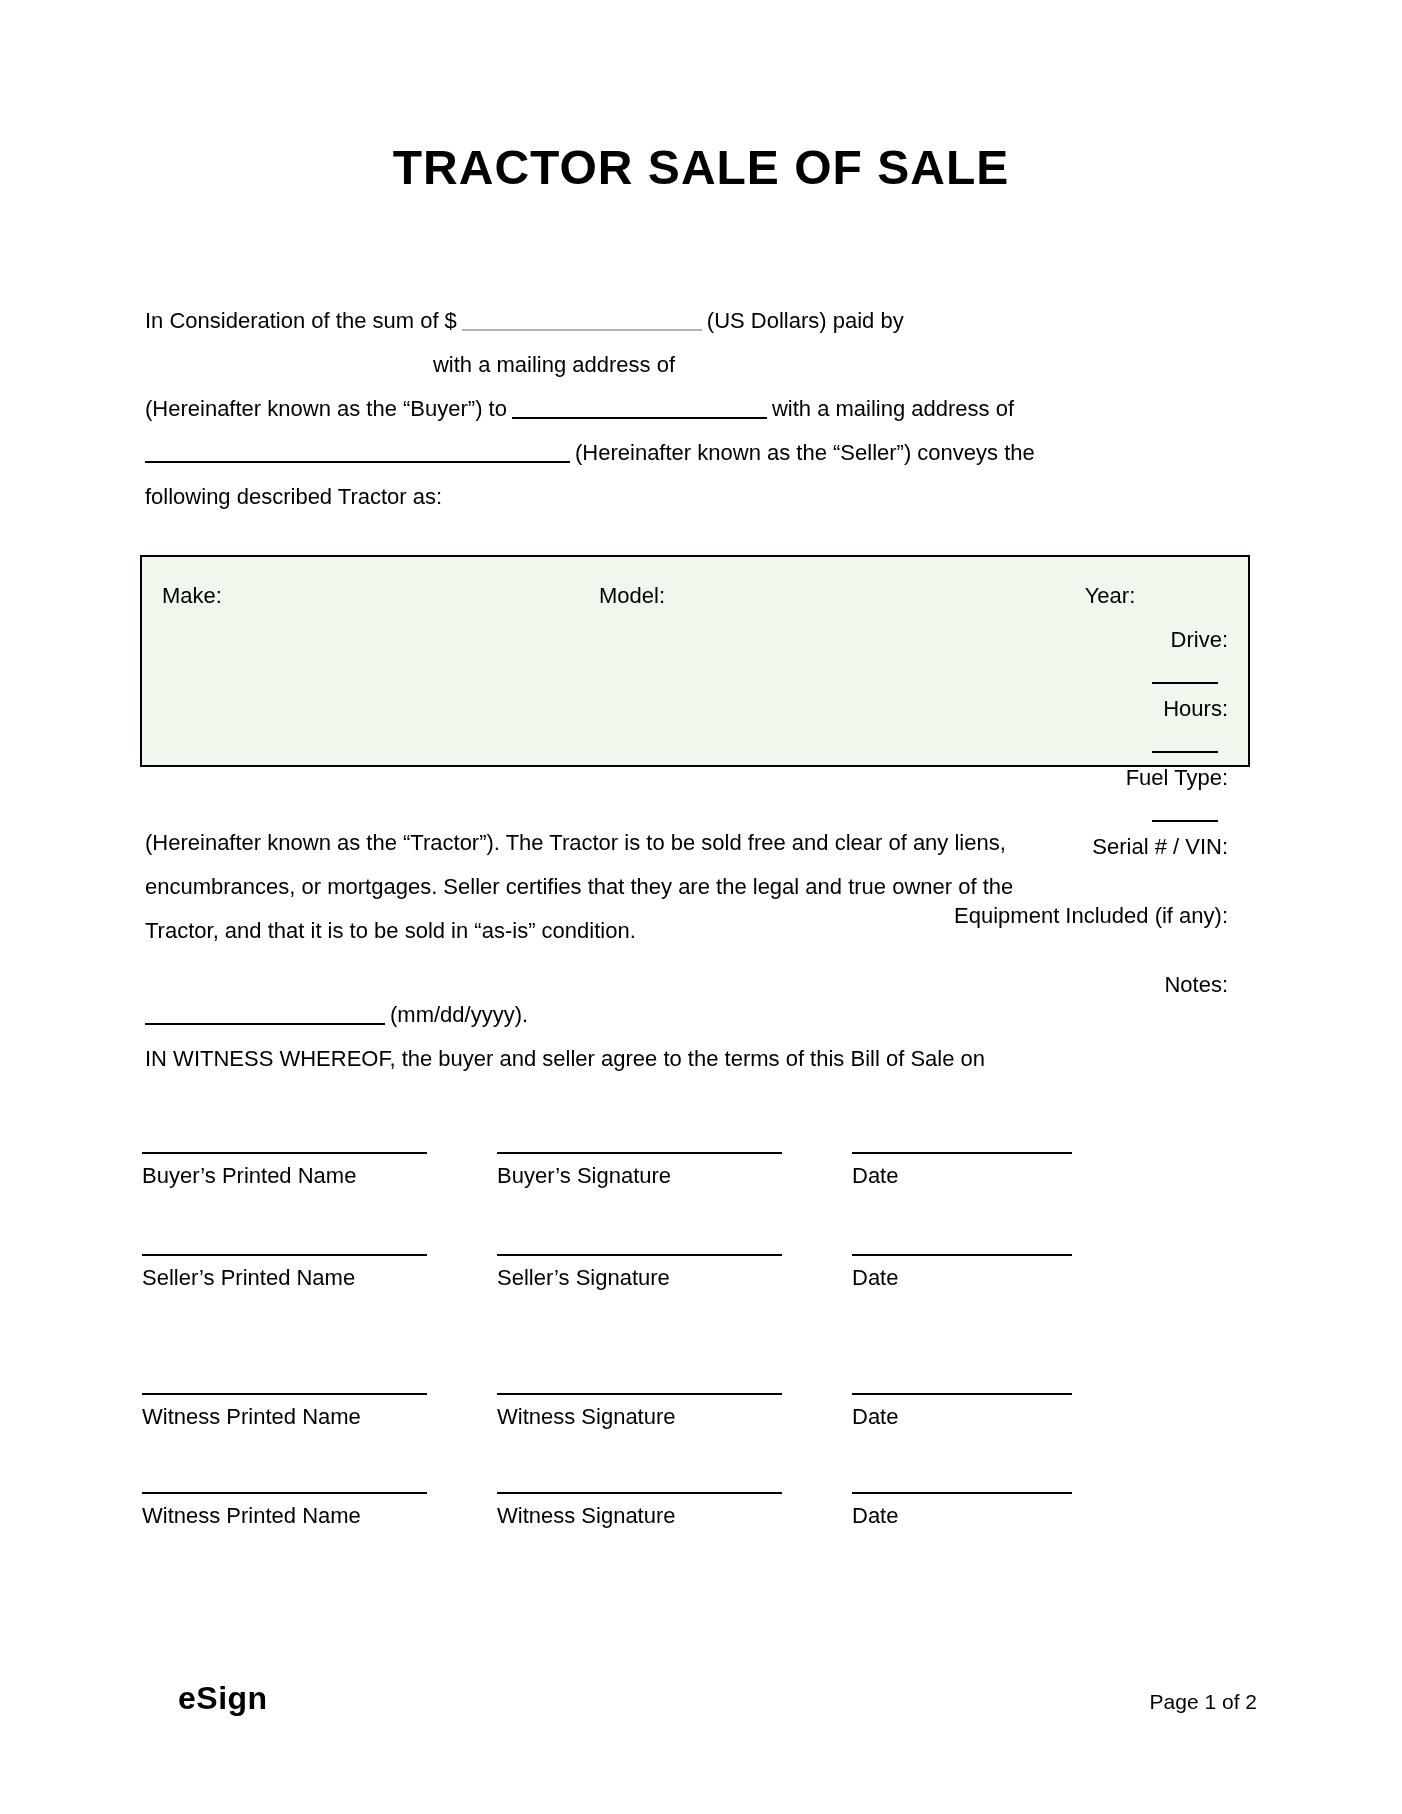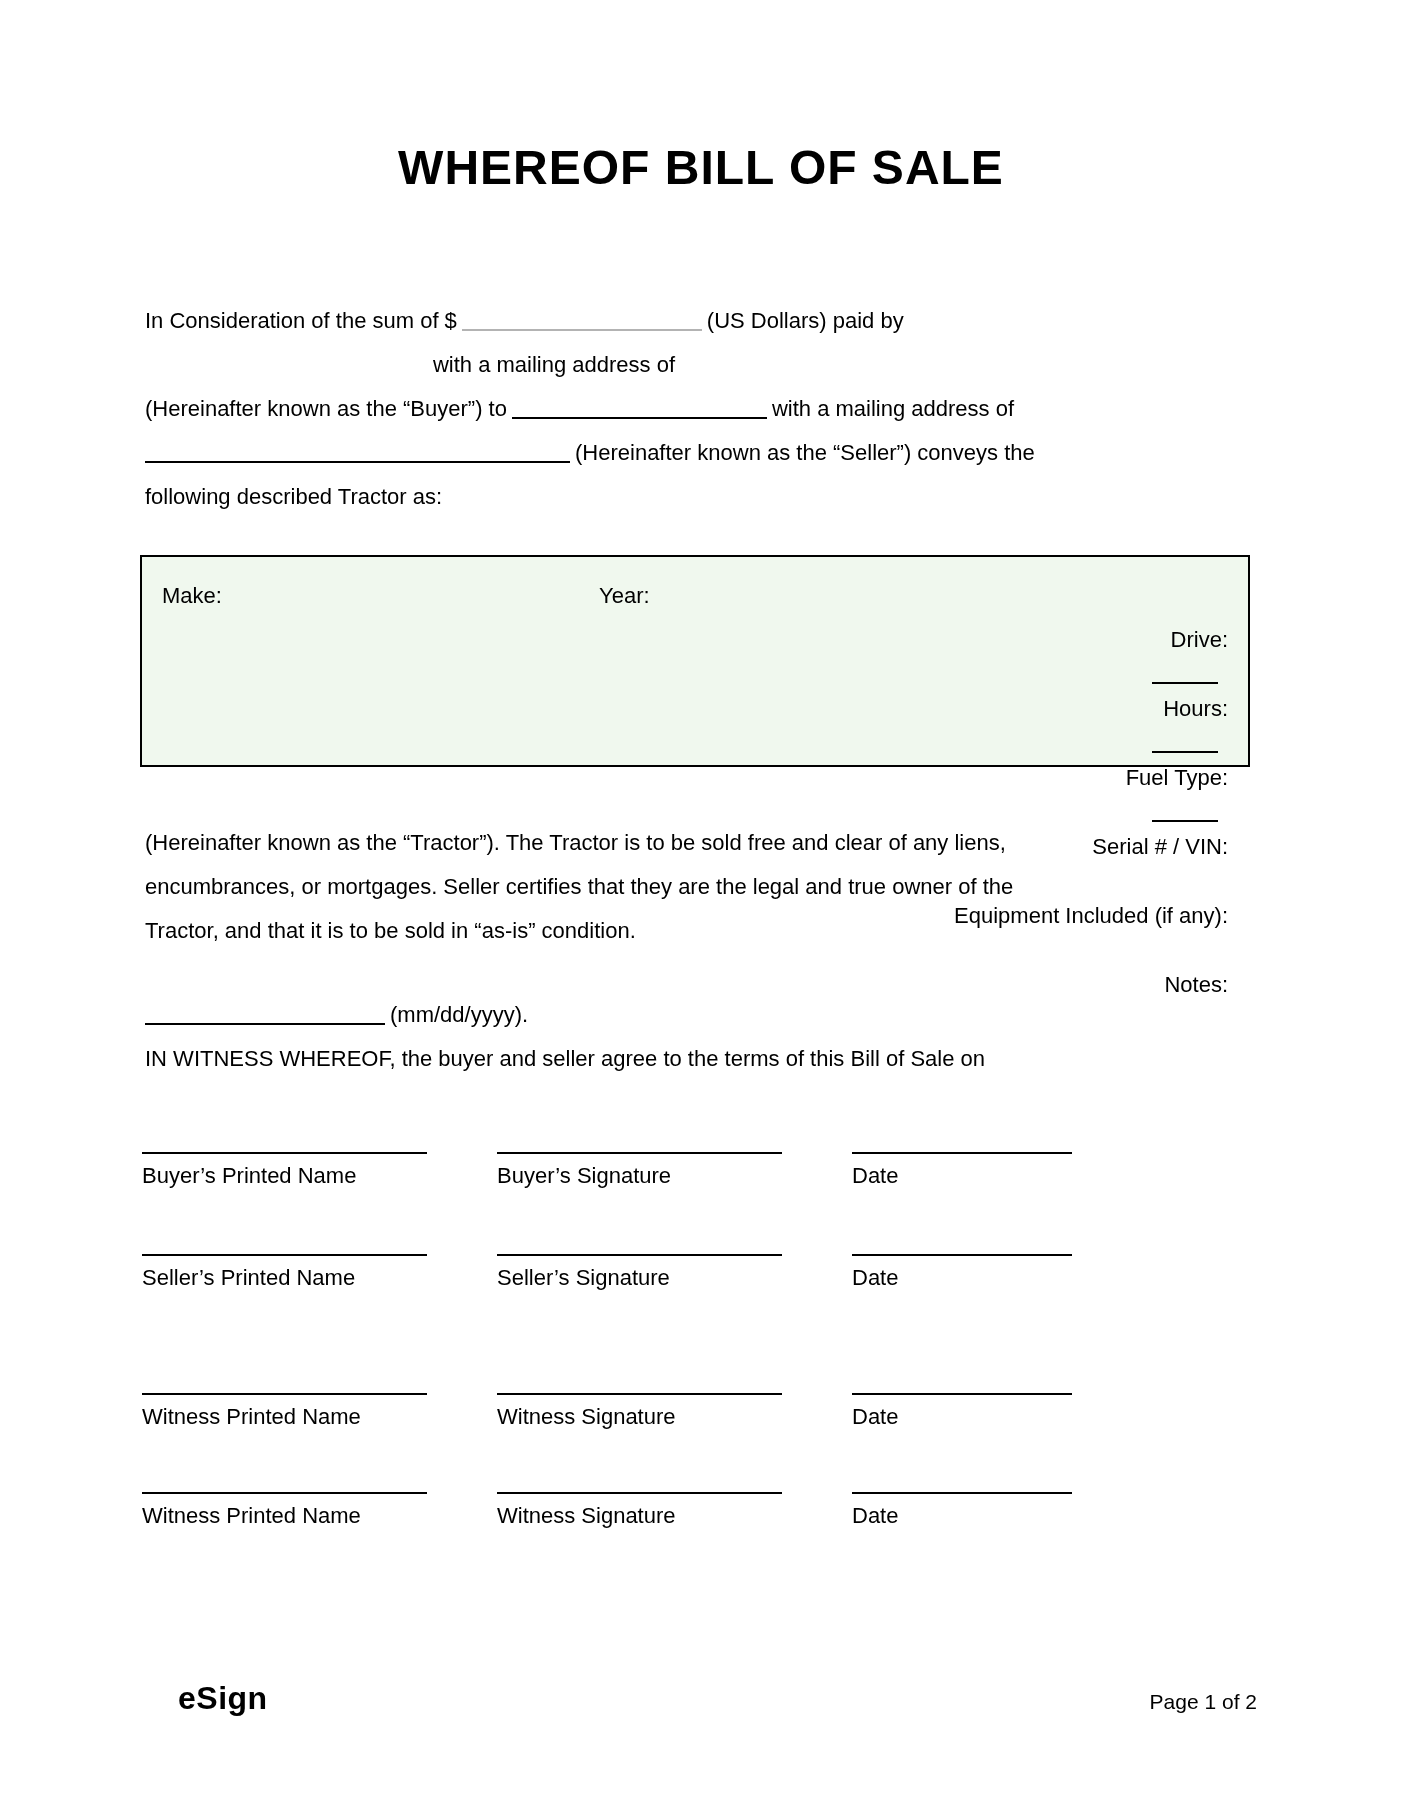--- a/index.html
+++ b/index.html
@@ -33,21 +33,21 @@
   
   .box{
     position:absolute;left:140px;top:555px;width:1110px;height:212px;
     box-sizing:border-box;border:2px solid #000;background:#f0f8ee;
     padding:17px 20px 0 20px;font-size:22px;line-height:44px;
   }
   .box-row{display:flex;align-items:flex-end;flex-direction:column;}
   .box-row1{display:flex;}
   .box-col-make{width:437px;}
   .box-col-model{width:393px;}
-  .box-col-year{flex:1;}
+  .box-col-year{flex:1;text-align:center;}
   .box-row .lbl{white-space:nowrap;}
   .fblank{border-bottom:2px solid #000;height:20px;margin:0 10px 3px 8px;flex:none;}
   .fb66{width:66px;}
   .fbfill{flex:1 1 auto;margin-right:0;}
 
   
   .sig-row{position:absolute;left:142px;display:flex;font-size:22px;}
   .r1{top:1152px;} .r2{top:1254px;} .r3{top:1393px;} .r4{top:1492px;}
   .sig-cell{display:flex;flex-direction:column;}
   .c-printed{width:285px;margin-right:70px;}
@@ -59,33 +59,34 @@
 
   
   .footer-brand{position:absolute;left:178px;top:1680px;font-size:32px;font-weight:700;letter-spacing:0.5px;}
   .footer-page{position:absolute;left:145px;top:1690px;width:1112px;text-align:right;font-size:21px;}
 </style>
 </head>
 <body>
 
 <div class="page">
 
-  <div class="title">WHEREOF BILL OF SALE</div>
+  <div class="title">TRACTOR SALE OF SALE</div>
 
   <div class="para p-intro">
     <div class="pline"><span>In Consideration of the sum of $</span><span class="blank gray w240"></span><span>(US Dollars) paid by</span></div>
     <div class="pline shift-center">with a mailing address of</div>
     <div class="pline"><span>(Hereinafter known as the “Buyer”) to</span><span class="blank w255"></span><span>with a mailing address of</span></div>
     <div class="pline"><span class="blank w425" style="margin-left:0;"></span><span>(Hereinafter known as the “Seller”) conveys the</span></div>
     <div class="pline">following described Tractor as:</div>
   </div>
 
   <div class="box">
     <div class="box-row1">
       <span class="box-col-make">Make:</span>
+      <span class="box-col-model">Model:</span>
       <span class="box-col-year">Year:</span>
     </div>
     <div class="box-row">
       <span class="lbl">Drive:</span>
       <span class="fblank fb66"></span>
       <span class="lbl">Hours:</span>
       <span class="fblank fb66"></span>
       <span class="lbl">Fuel Type:</span>
       <span class="fblank fb66"></span>
       <span class="lbl">Serial # / VIN:</span>

